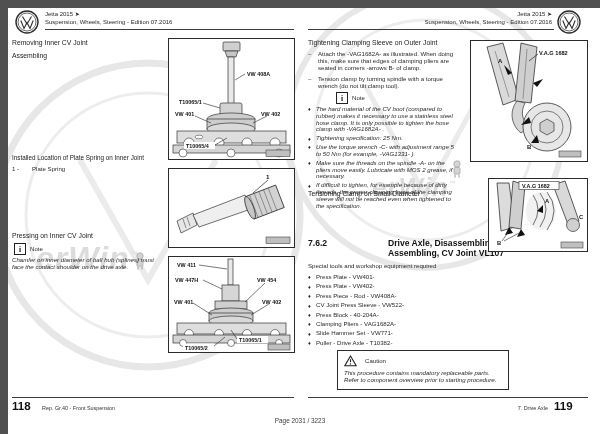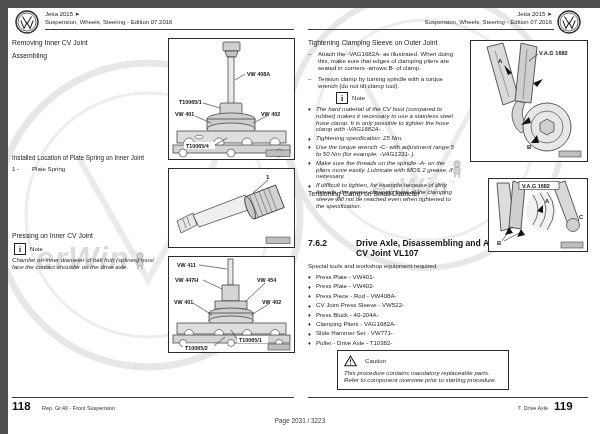--- a/index.html
+++ b/index.html
@@ -19,21 +19,21 @@
   .t{font-size:6.1px;line-height:1.12;color:#2a2a2a;}
   .it{font-style:italic;}
   .row{display:flex;}
   .dash-col{width:10px;flex:none;}
   .dia-col{width:8px;flex:none;font-size:5.6px;padding-top:.4px;}
   .note-head{display:flex;align-items:center;gap:4px;}
   .note-icon{width:10px;height:10px;border:1.1px solid #222;display:flex;align-items:center;justify-content:center;
     font:bold 7.5px "Liberation Serif",serif;color:#111;background:#fff;}
   .fig{position:absolute;border:1.2px solid #2b2b2b;background:#fff;box-sizing:border-box;}
   .fig svg{display:block;}
-  .sec-head{display:flex;font-weight:bold;font-size:8.6px;color:#111;}
+  .sec-head{display:flex;font-weight:bold;font-size:8.6px;color:#111;gap:32px;}
   .sec-num{width:48px;flex:none;}
   .tools li{margin-bottom:2.6px;}
   .caution-box{border:1.1px solid #2b2b2b;padding:4px 6px 5px 6px;box-sizing:border-box;background:#fff;}
   .caution-head{display:flex;align-items:center;gap:8px;margin-bottom:3px;}
   .pgno{font-size:11.5px;font-weight:bold;color:#111;}
   .small-cap{font-size:5.4px;color:#333;}
   .erwin{font-weight:bold;font-style:italic;color:#dcdcdc;letter-spacing:1px;}
   svg text{font-family:"Liberation Sans",sans-serif;}
   ul{margin:0;padding:0;list-style:none;}
 </style>

